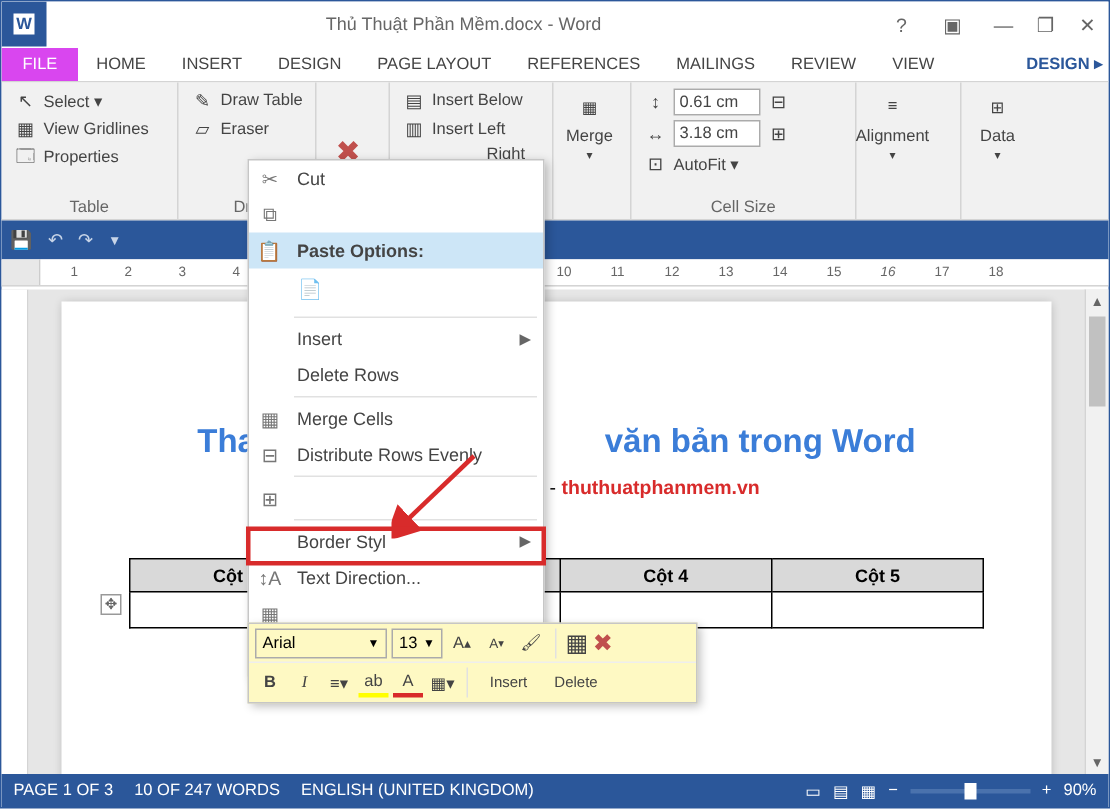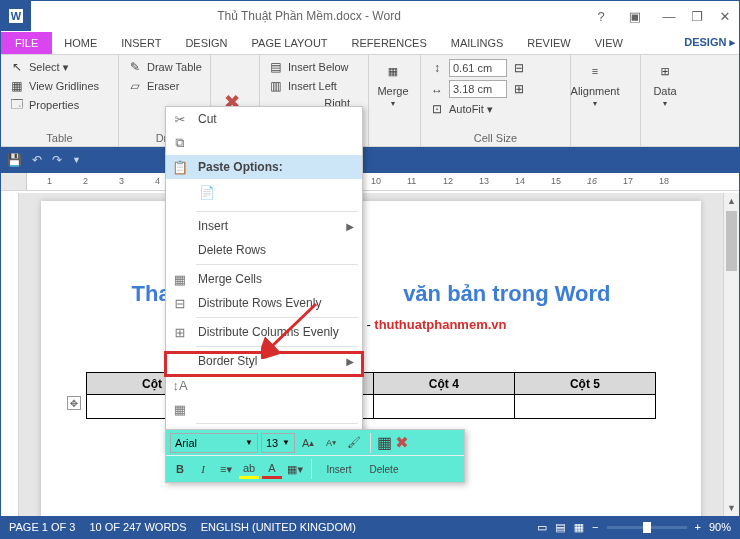--- a/index.html
+++ b/index.html
@@ -62,21 +62,21 @@
   .cm-item .cm-label { flex: 1; }
   .cm-item .arrow { font-size: 10px; color: #666; }
   .cm-sep { height: 1px; background: #e1e1e1; margin: 2px 4px 2px 30px; }
   .cm-paste-row { display:flex; padding:2px 4px 6px 30px; gap:4px; }
   .cm-paste-row .popt { width:22px; height:22px; border:1px solid transparent; display:flex; align-items:center; justify-content:center; font-size:13px; }
   
   .red-box { position: absolute; border: 3px solid #d82b2b; pointer-events: none; z-index: 60; }
   .arrow-svg { position: absolute; z-index: 55; pointer-events:none; }
   
   
-  .mini-tb { position: absolute; left: 164px; top: 428px; width: 300px; background: #5eead4; border: 1px solid #c6c6c6; box-shadow: 2px 2px 6px rgba(0,0,0,0.25); z-index: 50; font-size: 11px; }
+  .mini-tb { position: absolute; left: 164px; top: 414px; width: 300px; background: #fef9c3; border: 1px solid #c6c6c6; box-shadow: 2px 2px 6px rgba(0,0,0,0.25); z-index: 50; font-size: 11px; }
   .mini-row { display: flex; align-items: center; height: 26px; padding: 2px 4px; gap: 3px; }
   .mini-row.top { border-bottom: 1px solid #eee; }
   .font-sel { width: 88px; height: 20px; border: 1px solid #ababab; display: flex; align-items: center; padding: 0 4px; font-size: 11px; justify-content:space-between; }
   .size-sel { width: 34px; height: 20px; border: 1px solid #ababab; display: flex; align-items: center; padding: 0 4px; font-size: 11px; justify-content:space-between; }
   .mbtn { width: 20px; height: 20px; display: flex; align-items: center; justify-content: center; color: #444; }
   .mbtn.b { font-weight: bold; }
   .mbtn.i { font-style: italic; font-family: serif; }
   .mbig { display:flex; flex-direction:column; align-items:center; width:42px; font-size:10px; color:#444; gap:1px; }
   .mbig .micon { font-size:16px; }
   .vsep { width:1px; height:40px; background:#e1e1e1; margin:0 3px; }
@@ -319,30 +319,30 @@
       <span class="cm-ico">▦</span>
       <span class="cm-label">Merge Cells</span>
     </div>
   <div class="cm-item">
       <span class="cm-ico">⊟</span>
       <span class="cm-label">Distribute Rows Evenly</span>
     </div>
   <div class="cm-sep"></div>
   <div class="cm-item">
       <span class="cm-ico">⊞</span>
-      <span class="cm-label">Distribute Columns Evenly</span>
     </div>
   <div class="cm-sep"></div>
   <div class="cm-item">
       <span class="cm-ico"></span>
       <span class="cm-label">Border Styl</span>
       <span class="arrow">▶</span>
     </div>
   <div class="cm-item">
       <span class="cm-ico">↕A</span>
+      <span class="cm-label">Text Direction...</span>
     </div>
   <div class="cm-item">
       <span class="cm-ico">▦</span>
     </div>
   <div class="cm-sep"></div>
   <div class="cm-item">
       <span class="cm-ico">💬</span>
       <span class="cm-label">New Comment</span>
     </div>
 </div>

